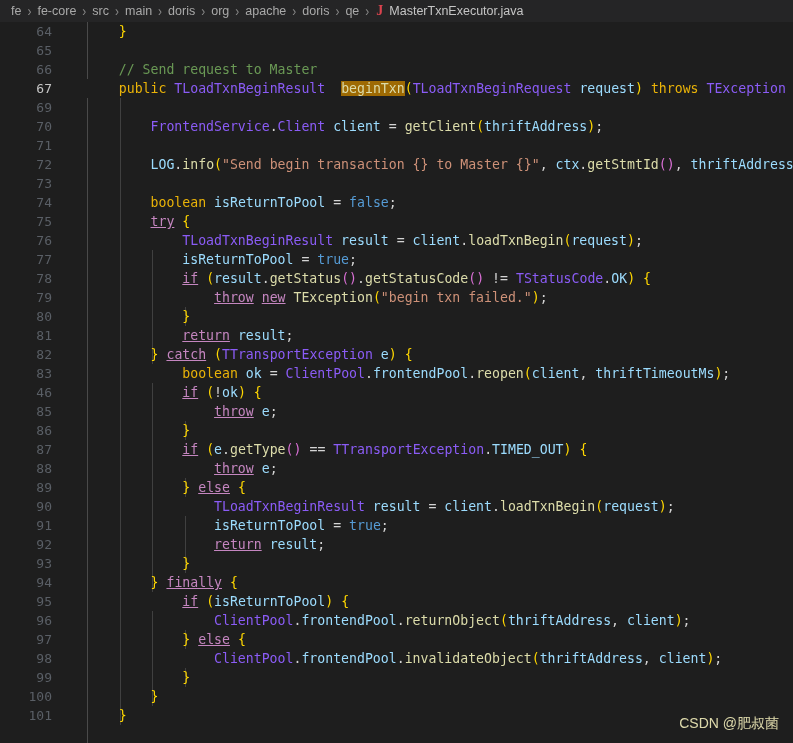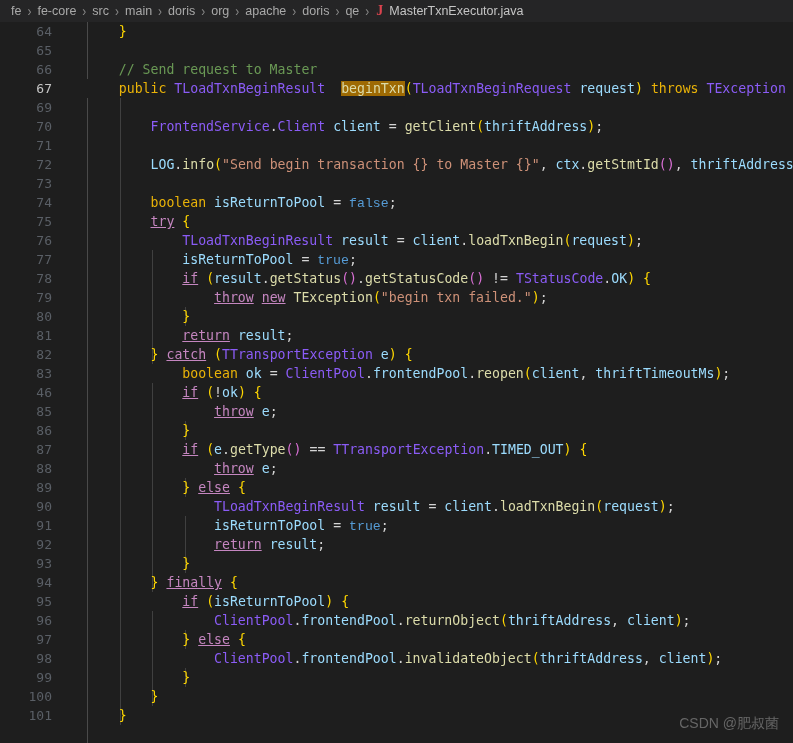--- a/index.html
+++ b/index.html
@@ -104,31 +104,31 @@
 
   
   .kw       { color: #eab308; }  
   .ctrl     { color: #c586c0; text-decoration: underline; }  
   .type     { color: #8b5cf6; }  
   .fn       { color: #dcdcaa; }  
   .var      { color: #9cdcfe; }  
   .str      { color: #ce9178; }  
   .cmt      { color: #6a9955; }
   .op       { color: #d4d4d4; }
-  .const    { color: #569cd6; font-family: Liberation Mono, monospace; }  
+  .const    { color: #569cd6; }  
   .br0      { color: #ffd700; }  
   .br1      { color: #da70d6; }  
   .hl       { background: #9e6a03; color: #dcdcaa; margin-left: 8px; }
 
   
   .watermark {
     position: absolute;
     right: 14px;
     bottom: 10px;
-    color: #737373;
+    color: #fef9c3;
     font-family: "Liberation Sans", sans-serif;
     font-size: 14px;
     opacity: 0.85;
     user-select: none;
   }
 </style>
 </head>
 <body>
 
 <div class="breadcrumb-bar">

